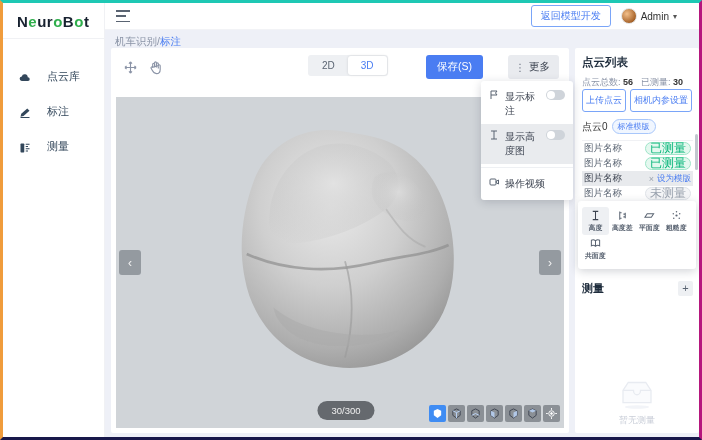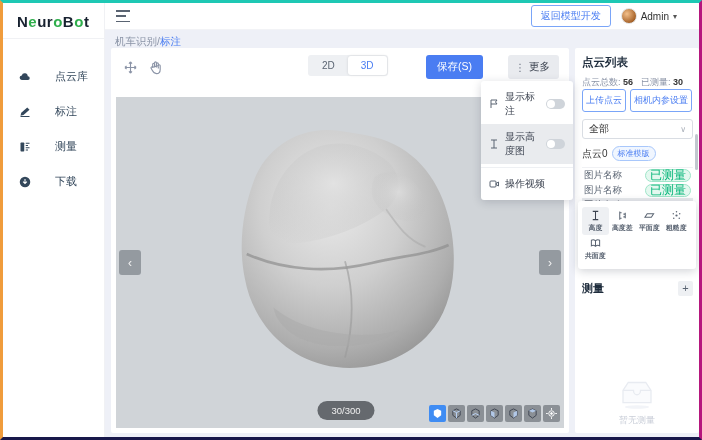--- a/index.html
+++ b/index.html
@@ -10,21 +10,21 @@
     border-style:solid; border-width:3px;
     border-top-color:#1ec8b4; border-left-color:#f09c3c;
     border-right-color:#b5177d; border-bottom-color:#18184a;
     background:#eef0f7;
   }
   
   .sidebar { position:absolute; left:0; top:0; width:102px; height:434px; background:#fff; border-right:1px solid #f0f1f4; z-index:5; }
   .logo { padding:10px 0 8px 14px; font-size:15px; font-weight:bold; color:#17212f; letter-spacing:.5px; border-bottom:1px solid #f0f1f4; }
   .logo .g { color:#2fae4c; }
   .side-items { margin-top:20px; }
-  .side-item { display:flex; align-items:center; gap:24px; padding:10px 0 10px 16px; font-size:11px; color:#33475b; cursor:pointer; }
+  .side-item { display:flex; align-items:flex-end; gap:16px; padding:10px 0 10px 16px; font-size:11px; color:#33475b; cursor:pointer; }
   .side-item svg { width:12px; height:12px; }
   
   .topbar { position:absolute; left:102px; top:0; width:594px; height:27px; background:#fff; border-bottom:1px solid #f2f3f6; display:flex; align-items:center; z-index:4; }
   .hamburger { margin-left:11px; width:14px; height:12px; display:flex; flex-direction:column; justify-content:space-between; cursor:pointer; }
   .hamburger i { display:block; height:1.5px; background:#5a6472; }
   .hamburger i:nth-child(2){ width:70%; }
   .topbar-right { margin-left:auto; display:flex; align-items:center; gap:10px; padding-right:22px; }
   .btn-back { font-size:10px; color:#4a7df2; background:#fff; border:1px solid #7aa5f8; border-radius:3px; padding:3px 9px; cursor:pointer; }
   .user { display:flex; align-items:center; gap:4px; font-size:10px; color:#333; cursor:pointer; }
   .avatar { width:16px; height:16px; border-radius:50%; background:radial-gradient(circle at 35% 35%, #f3c08b, #a8642a 70%, #6b3c14); border:1px solid #e2e2e2; }
@@ -47,21 +47,21 @@
   .canvas { position:absolute; left:5px; top:49px; width:448px; height:331px; background:#d0d4d8; overflow:hidden; }
   .nav-btn { position:absolute; top:153px; width:22px; height:25px; background:rgba(138,143,150,.85); border:none; border-radius:3px; color:#f2f2f2; font-size:12px; cursor:pointer; line-height:1; }
   .nav-prev { left:3px; } .nav-next { right:3px; }
   .counter { position:absolute; left:50%; transform:translateX(-50%); bottom:8px; background:rgba(70,74,79,.78); color:#f0f0f0; font-size:9.5px; padding:4px 14px; border-radius:10px;margin-left:6px; }
   .viewbar { position:absolute; right:4px; bottom:6px; display:flex; gap:2px; }
   .vbtn { width:17px; height:17px; border:none; border-radius:2px; background:#8b9096; display:flex; align-items:center; justify-content:center; cursor:pointer; padding:0; }
   .vbtn.on { background:#3f8cf3; }
   .vbtn svg { width:11px; height:11px; }
   
   .menu { position:absolute; left:370px; top:33px; width:92px; background:#fff; border-radius:3px; box-shadow:0 2px 10px rgba(20,30,50,.18); z-index:9; padding:3px 0; }
-  .menu-item { display:flex; align-items:center; gap:6px; padding:6px 8px; font-size:10px; color:#3c4350; cursor:pointer; }
+  .menu-item { display:flex; gap:6px; padding:6px 8px; font-size:10px; color:#3c4350; cursor:pointer; }
   .menu-item.hover { background:#e9ebee; }
   .menu-item svg { width:10px; height:10px; flex:none; }
   .menu-div { height:1px; background:#eef0f3; margin:3px 0; }
   .toggle { margin-left:auto; width:19px; height:10px; background:#cfd4da; border-radius:6px; position:relative; flex:none; cursor:pointer; }
   .toggle i { position:absolute; left:1px; top:1px; width:8px; height:8px; background:#fff; border-radius:50%; }
   
   .panel { position:absolute; left:572px; top:45px; width:124px; height:385px; background:#fff; border-radius:2px; }
   .panel-pad { padding:7px 6px 0 7px; }
   .p-title { font-size:11.5px; font-weight:bold; color:#1f2d3d; }
   .p-stats { margin-top:6px; font-size:9px; color:#8a93a6; display:flex; gap:8px; }
@@ -116,27 +116,20 @@
             <path d="M2 14h12" stroke="#33475b" stroke-width="1.4"></path>
           </svg>
         <span>标注</span>
       </div>
       <div class="side-item">
         <svg viewBox="0 0 16 16">
             <rect x="2" y="2" width="5" height="12" rx="1" fill="#33475b"></rect>
             <path d="M9 3h5M9 6h3M9 9h5M9 12h3" stroke="#33475b" stroke-width="1.4"></path>
           </svg>
         <span>测量</span>
-      </div>
-      <div class="side-item">
-        <svg viewBox="0 0 16 16">
-            <circle cx="8" cy="8" r="7" fill="#33475b"></circle>
-            <path d="M8 4v5M5.5 7.5L8 10l2.5-2.5" stroke="#fff" stroke-width="1.4" fill="none"></path>
-          </svg>
-        <span>下载</span>
       </div>
     </div>
   </aside>
 
   <header class="topbar">
     <div class="hamburger">
         <i></i>
         <i></i>
         <i></i>
       </div>
@@ -283,24 +276,20 @@
     <div class="panel-pad">
       <div class="p-title">点云列表</div>
       <div class="p-stats">
         <span><span>点云总数:</span> <b>56</b></span>
         <span><span>已测量:</span> <b>30</b></span>
       </div>
       <div class="p-btns">
         <button class="btn-sm">上传点云</button>
         <button class="btn-sm">相机内参设置</button>
       </div>
-      <div class="select">
-        <span>全部</span>
-        <span class="chev">∨</span>
-      </div>
       <div class="cloud-row">
         <span>点云0</span>
         <span class="tag">标准模版</span>
       </div>
       <div class="img-row">
         <span>图片名称</span>
         <span class="right">
             <span class="badge g">已测量</span>
           </span>
       </div>

